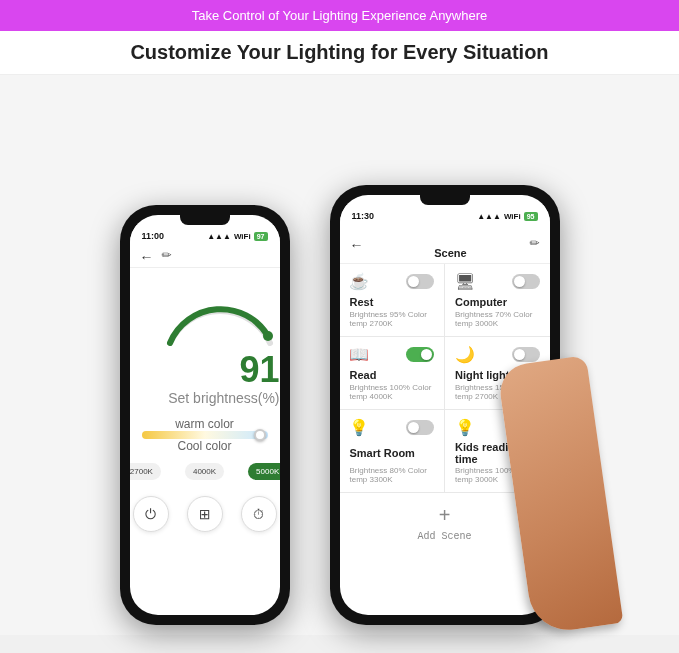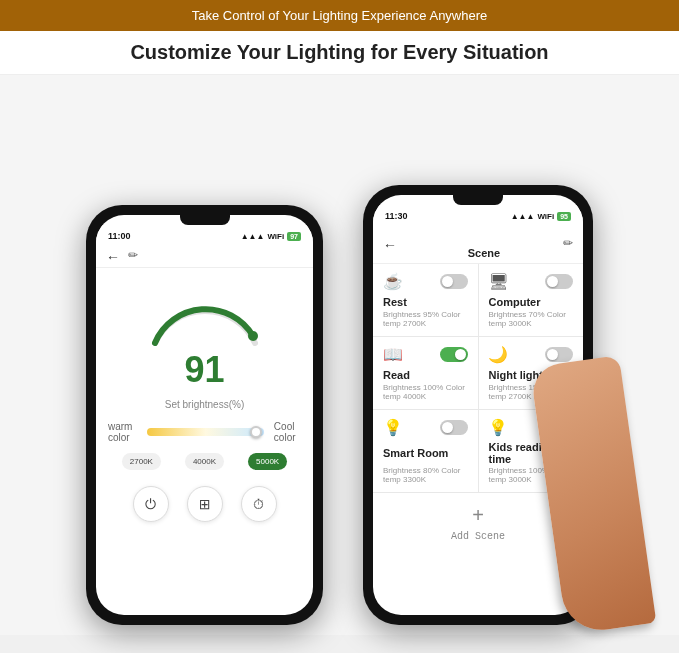--- a/index.html
+++ b/index.html
@@ -4,21 +4,21 @@
   <style>
     * { box-sizing: border-box; margin: 0; padding: 0; }
     body {
       width: 679px;
       height: 653px;
       background: #f0f0f0;
       font-family: -apple-system, BlinkMacSystemFont, 'Segoe UI', sans-serif;
       overflow: hidden;
     }
     .top-banner {
-      background: #a16207;
+      background: #d946ef;
       color: white;
       text-align: center;
       padding: 8px 12px;
       font-size: 13px;
       font-weight: 500;
     }
     .main-headline {
       background: white;
       text-align: center;
       padding: 10px 12px;
@@ -52,21 +52,21 @@
       padding: 10px;
       box-shadow: 0 8px 30px rgba(0,0,0,0.4);
       position: relative;
     }
     .phone-screen {
       background: #fff;
       border-radius: 28px;
       overflow: hidden;
     }
     .phone1 .phone-screen {
-      width: 217px;
+      width: 150px;
       height: 400px;
     }
     .phone2 .phone-screen {
       width: 210px;
       height: 420px;
     }
 
     
     .status-bar {
       display: flex;
@@ -115,51 +115,52 @@
     }
     .nav-bar .edit-icon {
       font-size: 12px;
       color: #555;
     }
 
     
     .brightness-section {
       display: flex;
       flex-direction: column;
-      align-items: center;
+      align-items: flex-end;
       padding: 10px 0 5px;
     }
     .dial-container {
       position: relative;
       width: 120px;
       height: 70px;
       margin-bottom: 4px;
     }
     .dial-svg {
       width: 120px;
       height: 70px;
     }
     .brightness-number {
       font-size: 36px;
       font-weight: 700;
       color: #2e7d32;
       line-height: 1;
     }
     .brightness-label {
-      font-size: 10px;
+      font-size: 14px;
       color: #888;
-      margin-top: 11px;
+      margin-top: 2px;
     }
     .color-temp-row {
       display: flex;
       justify-content: space-between;
       align-items: center;
       padding: 6px 12px;
-      font-size: 10px;
+      font-size: 12px;
       color: #666;
+      flex-direction: column;
     }
     .temp-slider {
       width: 100%;
       margin: 0 10px;
       height: 8px;
       border-radius: 4px;
       background: linear-gradient(to right, #f5c842, #fff9e0, #c9e8ff);
       position: relative;
     }
     .temp-slider-thumb {

